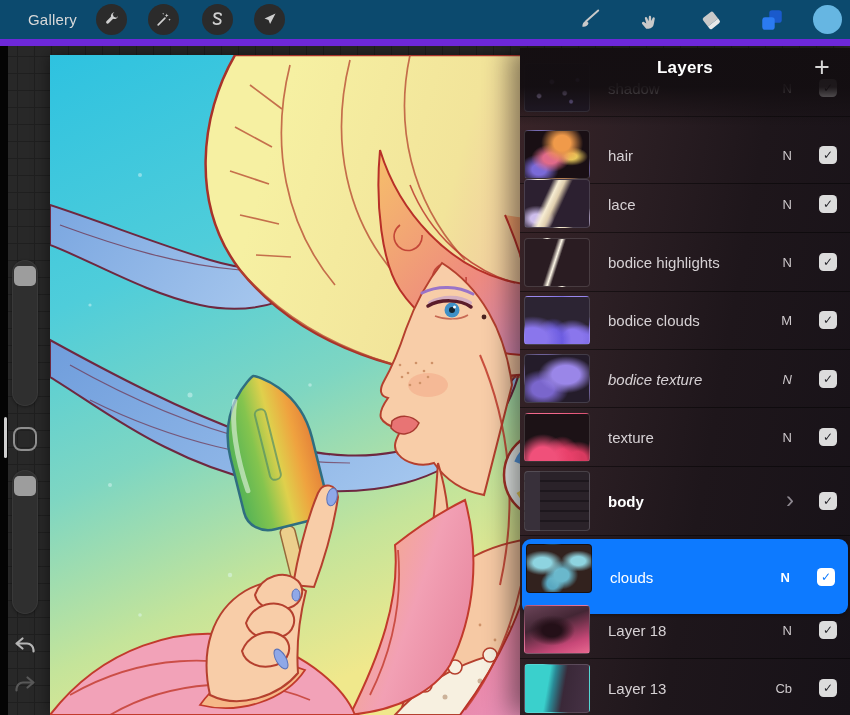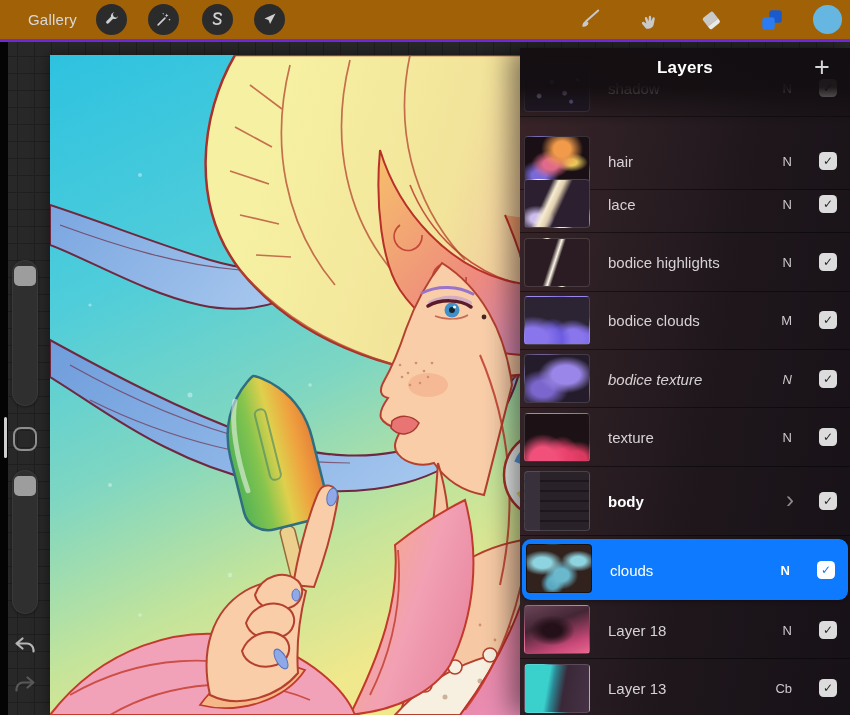--- a/index.html
+++ b/index.html
@@ -23,22 +23,22 @@
     position:absolute;left:0;top:39px;width:8px;height:676px;background:#040404;z-index:2;
   }
   
   .canvas-wrap{
     position:absolute;left:50px;top:55px;width:800px;height:660px;overflow:hidden;z-index:1;
     box-shadow:0 0 14px rgba(0,0,0,.5);
   }
   .canvas-wrap svg{display:block;}
   
   .topbar{
-    position:absolute;left:0;top:0;width:850px;height:39px;background:#a16207;
-    border-bottom:3px solid #6d28d9;z-index:5;display:flex;align-items:center;
+    position:absolute;left:0;top:0;width:850px;height:39px;background:#0c4a6e;
+    border-bottom:7px solid #6d28d9;z-index:5;display:flex;align-items:center;
   }
   .gallery-label{color:#d9d9d9;font-size:15px;margin-left:28px;letter-spacing:.2px;cursor:default;}
   .tool-circle{
     width:31px;height:31px;border-radius:50%;background:#2b2b2b;
     display:flex;align-items:center;justify-content:center;flex:0 0 auto;
   }
   .tc1{margin-left:19px;} .tc2{margin-left:21px;} .tc3{margin-left:23px;} .tc4{margin-left:21px;}
   .topbar-right{position:absolute;right:0;top:0;height:39px;display:flex;align-items:center;}
   .flat-tool{width:34px;height:34px;display:flex;align-items:center;justify-content:center;margin-right:27px;}
   .flat-tool.layers-tool{margin-right:24px;}
@@ -435,21 +435,21 @@
 
 <div class="layers-panel">
   <div class="layers-list" id="layers-list">
       <div class="layer-row" style="top: 11px; height: 58px;">
     <div class="layer-thumb th-shadow"></div>
     <span class="layer-name">shadow</span>
     <span class="blend-letter">N</span>
 
     <div class="layer-checkbox">✓</div>
   </div>
-      <div class="layer-row" style="top: 84px; height: 58px;">
+      <div class="layer-row" style="top: 78px; height: 58px;">
     <div class="layer-thumb th-hair"></div>
     <span class="layer-name">hair</span>
     <span class="blend-letter">N</span>
 
     <div class="layer-checkbox">✓</div>
   </div>
       <div class="layer-row" style="top: 127.3px; height: 58px;">
     <div class="layer-thumb th-lace"></div>
     <span class="layer-name">lace</span>
     <span class="blend-letter">N</span>
@@ -484,21 +484,21 @@
 
     <div class="layer-checkbox">✓</div>
   </div>
       <div class="layer-row group" style="top: 418.8px; height: 69px;">
     <div class="layer-thumb th-body"></div>
     <span class="layer-name">body</span>
 
     <span class="group-chevron">›</span>
     <div class="layer-checkbox">✓</div>
   </div>
-      <div class="layer-row selected" style="top: 491px; height: 61px; padding-left: 36px;">
+      <div class="layer-row selected" style="top: 491px; height: 75px; padding-left: 36px;">
     <div class="layer-thumb th-clouds"></div>
     <span class="layer-name">clouds</span>
     <span class="blend-letter">N</span>
 
     <div class="layer-checkbox">✓</div>
   </div>
       <div class="layer-row" style="top: 553px; height: 58px;">
     <div class="layer-thumb th-layer-32"></div>
     <span class="layer-name">Layer 18</span>
     <span class="blend-letter">N</span>

